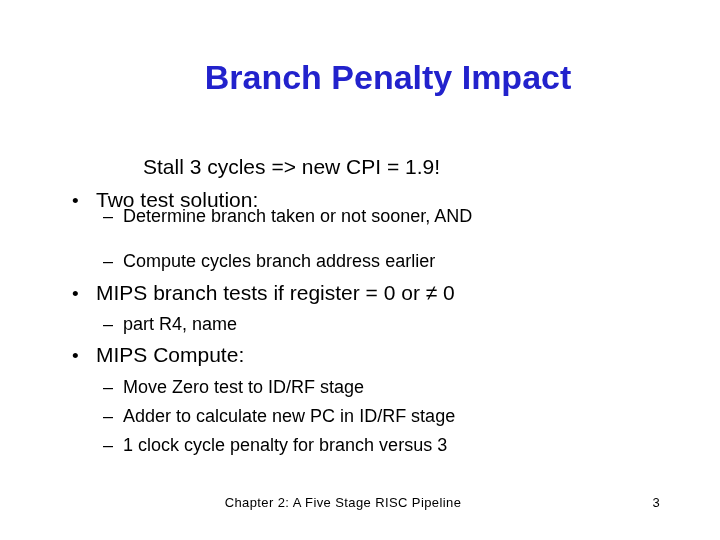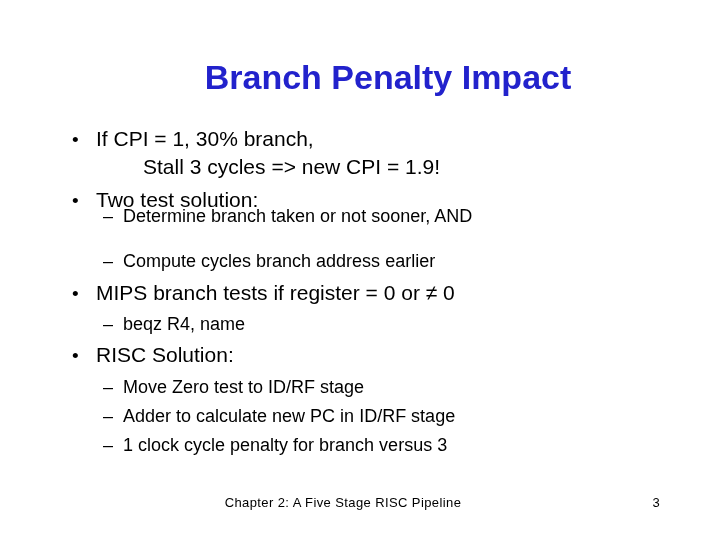--- a/index.html
+++ b/index.html
@@ -74,23 +74,20 @@
     font-size: 13px;
   }
 </style>
 </head>
 <body>
 
 <div class="slide">
 
   <div class="slide-title" style="color: rgb(34, 34, 204); margin-left: 28px;">Branch Penalty Impact</div>
 
-  <div class="line lvl1" style="top:127px">
-    <span class="marker">•</span><span>If CPI = 1, 30% branch,</span>
-  </div>
 
   <div class="line cont" style="top:155px">
     <span>Stall 3 cycles =&gt; new CPI = 1.9!</span>
   </div>
 
   <div class="line lvl1" style="top:188px">
     <span class="marker">•</span><span>Two test solution:</span>
   </div>
 
   <div class="line lvl2" style="top:206px">
@@ -99,25 +96,25 @@
 
   <div class="line lvl2" style="top:251px">
     <span class="marker">–</span><span>Compute cycles branch address earlier</span>
   </div>
 
   <div class="line lvl1" style="top:281px">
     <span class="marker">•</span><span>MIPS branch tests if register = 0 or ≠ 0</span>
   </div>
 
   <div class="line lvl2" style="top:314px">
-    <span class="marker">–</span><span>beqz R4, name</span>
+    <span class="marker">–</span><span>part R4, name</span>
   </div>
 
   <div class="line lvl1" style="top:343px">
-    <span class="marker">•</span><span>RISC Solution:</span>
+    <span class="marker">•</span><span>MIPS Compute:</span>
   </div>
 
   <div class="line lvl2" style="top:377px">
     <span class="marker">–</span><span>Move Zero test to ID/RF stage</span>
   </div>
 
   <div class="line lvl2" style="top:406px">
     <span class="marker">–</span><span>Adder to calculate new PC in ID/RF stage</span>
   </div>
 

